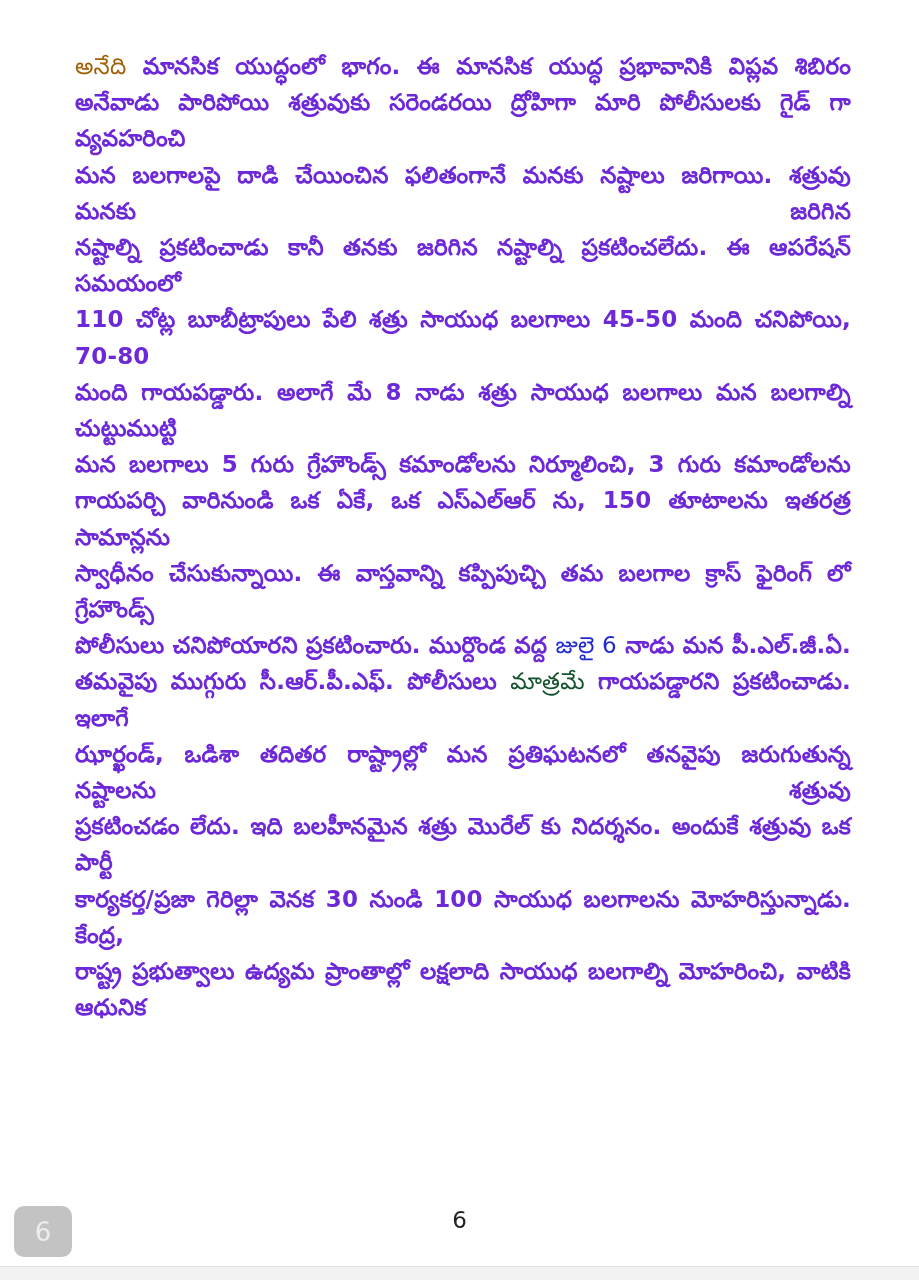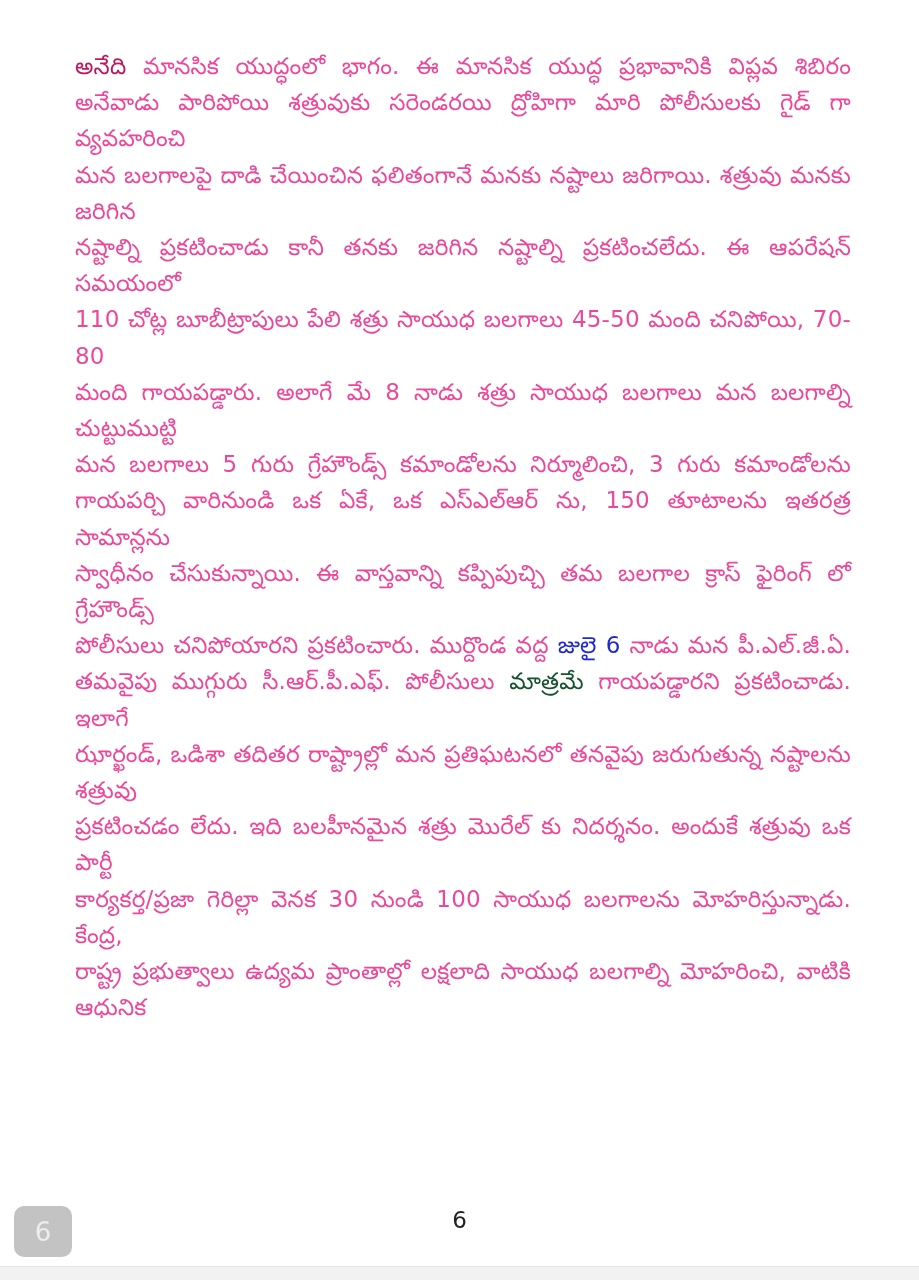--- a/index.html
+++ b/index.html
@@ -32,21 +32,21 @@
   .para { margin: 0; padding: 0; }
   .line {
     white-space: nowrap;
     text-align: left;
   }
   .line.justify {
     white-space: normal;
     text-align: justify;
     text-align-last: justify;
   }
-  .seg-normal { color: #ec4899; }
+  .seg-normal { color: #6d28d9; font-weight: bold; }
   .seg-link { cursor: pointer; }
   .page-number {
     position: absolute;
     left: 0;
     right: 0;
     top: 1207px;
     text-align: center;
     font-size: 23px;
     color: #222222;
   }
@@ -72,21 +72,21 @@
   }
 </style>
 </head>
 <body>
 
 <div class="page">
 
   <div class="text-block">
 
   <div class="para">
-        <div class="line justify"><span class="seg-link" style="color: #be185d;">అనేది</span><span class="seg-normal"> మానసిక యుద్ధంలో భాగం. ఈ మానసిక యుద్ధ ప్రభావానికి విప్లవ శిబిరం</span></div>
+        <div class="line justify"><span class="seg-link" style="color: #a16207;">అనేది</span><span class="seg-normal"> మానసిక యుద్ధంలో భాగం. ఈ మానసిక యుద్ధ ప్రభావానికి విప్లవ శిబిరం</span></div>
         <div class="line justify"><span class="seg-normal">అనేవాడు పారిపోయి శత్రువుకు సరెండరయి ద్రోహిగా మారి పోలీసులకు గైడ్ గా వ్యవహరించి</span></div>
         <div class="line justify"><span class="seg-normal">మన బలగాలపై దాడి చేయించిన ఫలితంగానే మనకు నష్టాలు జరిగాయి. శత్రువు మనకు జరిగిన</span></div>
         <div class="line justify"><span class="seg-normal">నష్టాల్ని ప్రకటించాడు కానీ తనకు జరిగిన నష్టాల్ని ప్రకటించలేదు. ఈ ఆపరేషన్ సమయంలో</span></div>
         <div class="line justify"><span class="seg-normal">110 చోట్ల బూబీట్రాపులు పేలి శత్రు సాయుధ బలగాలు 45-50 మంది చనిపోయి, 70-80</span></div>
         <div class="line justify"><span class="seg-normal">మంది గాయపడ్డారు. అలాగే మే 8 నాడు శత్రు సాయుధ బలగాలు మన బలగాల్ని చుట్టుముట్టి</span></div>
         <div class="line justify"><span class="seg-normal">మన బలగాలు 5 గురు గ్రేహౌండ్స్ కమాండోలను నిర్మూలించి, 3 గురు కమాండోలను</span></div>
         <div class="line justify"><span class="seg-normal">గాయపర్చి వారినుండి ఒక ఏకే, ఒక ఎస్ఎల్ఆర్ ను, 150 తూటాలను ఇతరత్ర సామాన్లను</span></div>
         <div class="line justify"><span class="seg-normal">స్వాధీనం చేసుకున్నాయి. ఈ వాస్తవాన్ని కప్పిపుచ్చి తమ బలగాల క్రాస్ ఫైరింగ్ లో గ్రేహౌండ్స్</span></div>
         <div class="line justify"><span class="seg-normal">పోలీసులు చనిపోయారని ప్రకటించారు. ముర్దొండ వద్ద </span><span class="seg-link" style="color: rgb(32, 40, 207);">జులై 6</span><span class="seg-normal"> నాడు మన పీ.ఎల్.జీ.ఏ.</span></div>
         <div class="line justify"><span class="seg-normal">తమవైపు ముగ్గురు సీ.ఆర్.పీ.ఎఫ్. పోలీసులు </span><span class="seg-link" style="color: #14532d;">మాత్రమే</span><span class="seg-normal"> గాయపడ్డారని ప్రకటించాడు. ఇలాగే</span></div>

